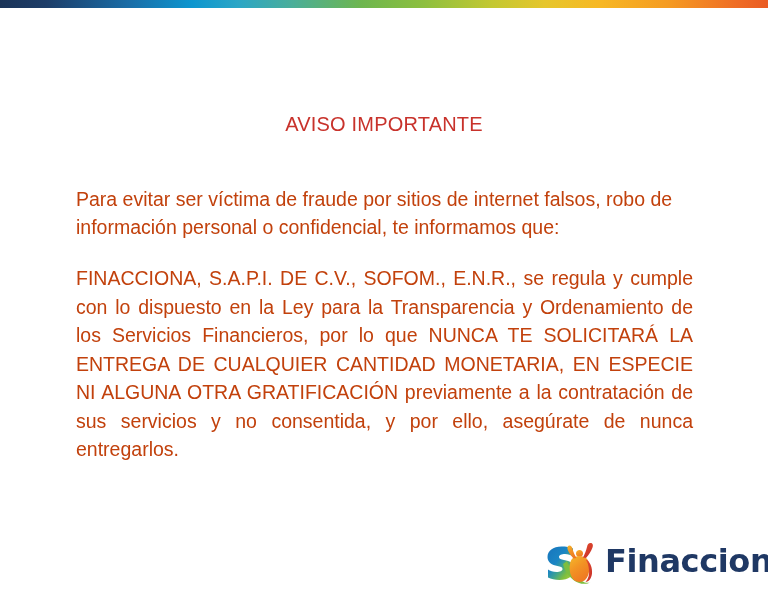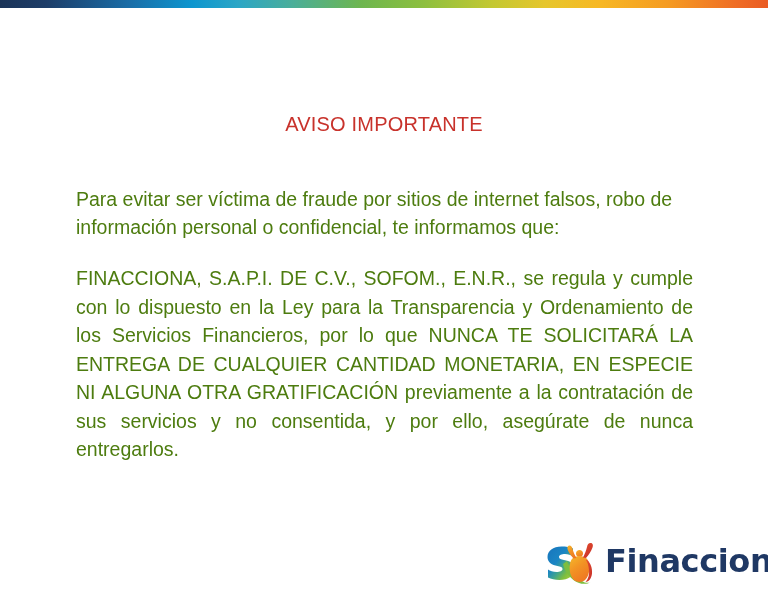--- a/index.html
+++ b/index.html
@@ -61,21 +61,21 @@
     line-height: 26px;
     letter-spacing: 0.2px;
     font-weight: 400;
     white-space: pre;
   }
 
   .body-block {
     position: absolute;
     left: 76px;
     width: 617px;
-    color: #4d7c0f;
+    color: #c2410c;
     font-size: 19.5px;
     line-height: 28.5px;
     font-weight: 400;
   }
 
   #intro-paragraph {
     top: 157px;
     text-align: left;
   }
 

